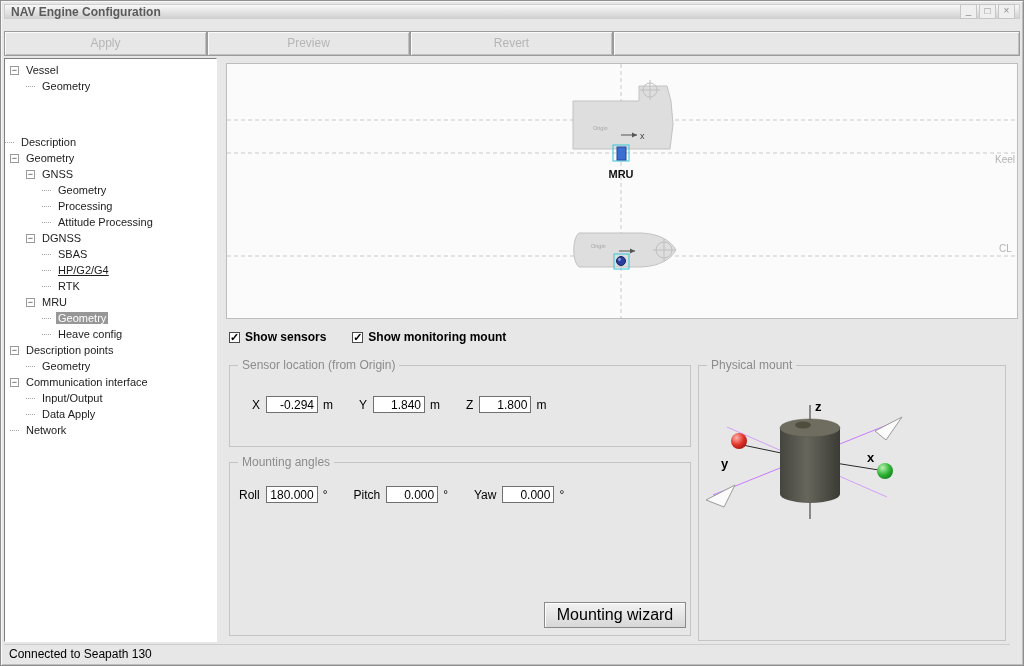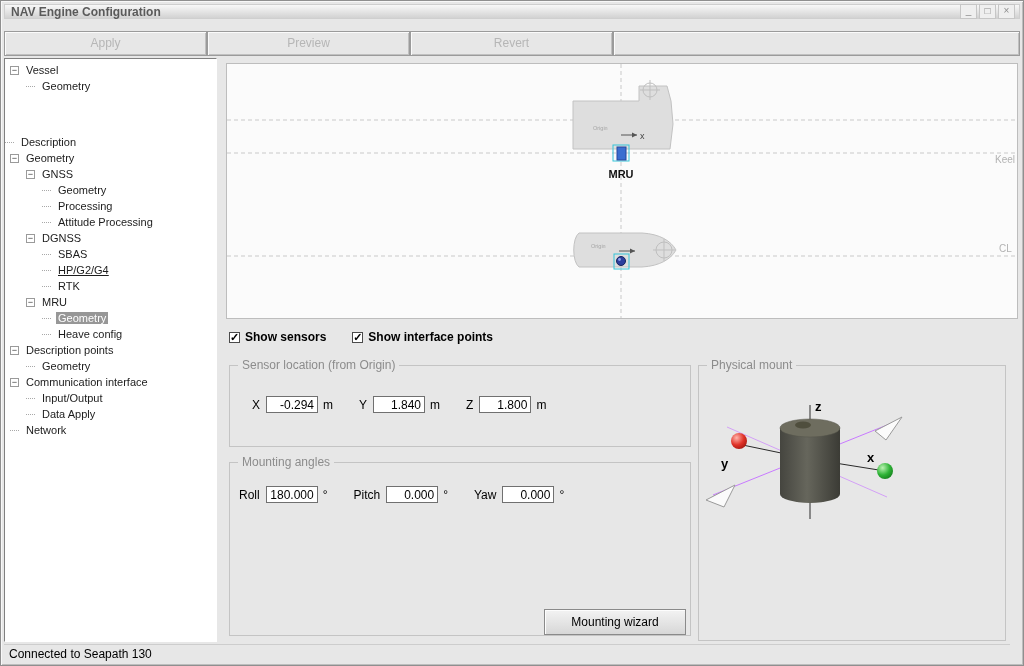--- a/index.html
+++ b/index.html
@@ -71,24 +71,24 @@
   .field-row{position:absolute; display:flex; align-items:center;}
   .fgroup{display:flex; align-items:center;}
   .fgroup + .fgroup{margin-left:26px;}
   .flabel{font-size:12px; color:#000; margin-right:6px;}
   .funit{font-size:12px; color:#000; margin-left:5px;}
   .tfield{
     width:52px; height:17px; box-sizing:border-box; border:1px solid #707070; background:#fff;
     font-family:"Liberation Sans", sans-serif; font-size:12px; text-align:right; padding:0 3px;
   }
   .wizard-btn{
-    position:absolute; right:4px; bottom:0; width:142px; height:26px; box-sizing:border-box;
+    position:absolute; right:4px; bottom:7px; width:142px; height:26px; box-sizing:border-box;
     background:linear-gradient(#f3f3f3,#d7d7d7); border:1px solid #8a8a8a;
     box-shadow: inset 1px 1px 0 #fdfdfd; font-family:"Liberation Sans", sans-serif;
-    font-size:12px; color:#000;
+    font-size:16px; color:#000;
   }
   
   .statusbar{
     position:absolute; left:3px; right:13px; bottom:3px; height:18px;
     border-top:1px solid #cdcdcd; font-size:12px; color:#000; line-height:18px; padding-left:5px;
     box-sizing:border-box;
   }
 </style>
 </head>
 <body>
@@ -242,21 +242,21 @@
     </svg>
   </div>
 
   <div class="cbrow">
     <label class="cb">
       <span class="cbbox">✓</span>
       <span>Show sensors</span>
     </label>
     <label class="cb">
       <span class="cbbox">✓</span>
-      <span>Show interface points</span>
+      <span>Show monitoring mount</span>
     </label>
   </div>
 
   <div class="groupbox" style="left:228px; top:364px; width:462px; height:82px;">
     <span class="gtitle">Sensor location (from Origin)</span>
     <div class="field-row" style="left:22px; top:30px;">
       <span class="fgroup">
         <span class="flabel">X</span>
         <input class="tfield" value="-0.294" style="">
         <span class="funit">m</span>

